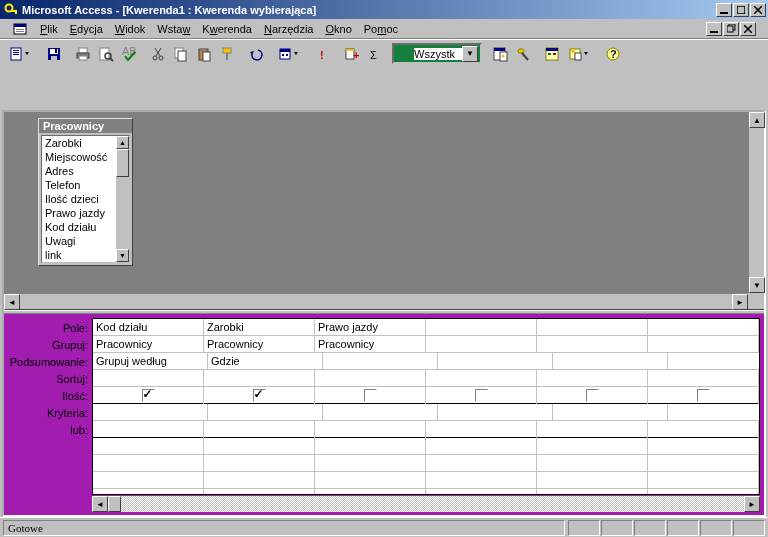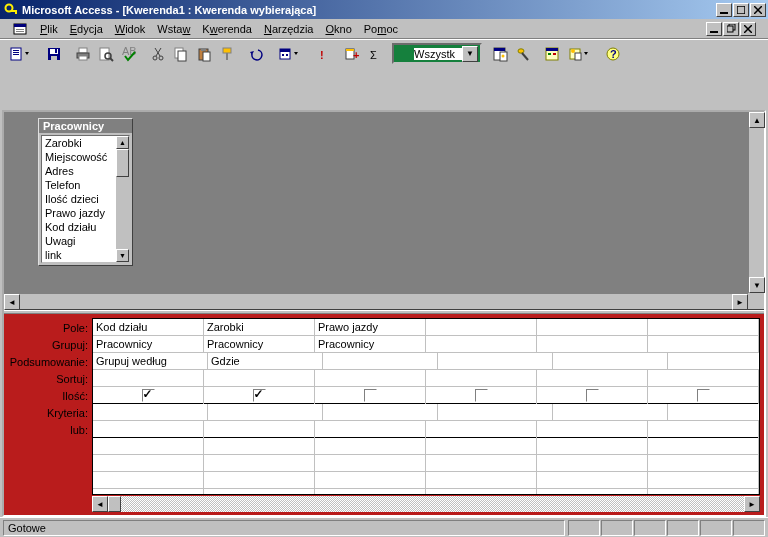--- a/index.html
+++ b/index.html
@@ -43,21 +43,21 @@
 .table-box .tb-body { background: #fff; border: 1px inset #c0c0c0; margin: 2px; position: relative; height: 128px; }
 .table-box .tb-list { position: absolute; left: 0; top: 0; right: 13px; bottom: 0; overflow: hidden; }
 .table-box .tb-list div { padding: 0 3px; height: 14px; line-height: 14px; white-space: nowrap; overflow: hidden; }
 .table-box .tb-scroll { position: absolute; right: 0; top: 0; bottom: 0; width: 13px; background: #c0c0c0; }
 .table-box .tb-scroll .sbtn { width: 13px; height: 13px; background: #c0c0c0; border: 1px solid; border-color: #fff #404040 #404040 #fff; display:flex; align-items:center; justify-content:center; font-size:7px; position: absolute; }
 .table-box .tb-scroll .thumb { position: absolute; top: 13px; left: 0; width: 13px; height: 28px; background: #c0c0c0; border: 1px solid; border-color: #fff #404040 #404040 #fff; }
 
 .splitter { height: 4px; background: #c0c0c0; border-top: 1px solid #fff; border-bottom: 1px solid #808080; }
 
 
-.lower-pane { flex: 1; background: #b91c1c; position: relative; overflow: hidden; }
+.lower-pane { flex: 1; background: #a21caf; position: relative; overflow: hidden; }
 .grid-wrap { position: absolute; top: 4px; left: 4px; right: 4px; bottom: 20px; display: flex; }
 .row-labels { width: 84px; text-align: right; padding-top: 2px; }
 .row-labels div { height: 17px; line-height: 17px; padding-right: 4px; color: #000; white-space: nowrap; }
 .grid { flex: 1; border: 1px solid #000; background: #fff; overflow: hidden; position: relative; }
 .grid-row { display: flex; border-bottom: 1px solid #c0c0c0; height: 17px; }
 .grid-row:nth-child(5) { border-bottom: 1px solid #000; }
 .grid-row:nth-child(7) { border-bottom: 1px solid #000; }
 .grid-row.dim { border-bottom: 1px solid #c0c0c0; }
 .grid-cell { width: 115px; border-right: 1px solid #c0c0c0; padding: 1px 3px; height: 17px; line-height: 14px; white-space: nowrap; overflow: hidden; }
 .chk { display: inline-block; width: 13px; height: 13px; border: 1px solid; border-color: #808080 #fff #fff #808080; background: #fff; margin: 1px auto; position: relative; }
@@ -65,21 +65,21 @@
 .center { text-align: center; }
 
 .lower-scroll-h { position: absolute; left: 88px; right: 4px; bottom: 3px; height: 16px; background: #dfdfdf; }
 .lower-scroll-h .sbtn { width: 16px; height: 16px; background: #c0c0c0; border: 1px solid; border-color: #fff #404040 #404040 #fff; display:flex; align-items:center; justify-content:center; font-size:8px; position: absolute; }
 .lower-scroll-h .sbtn.l { left: 0; } .lower-scroll-h .sbtn.r { right: 0; }
 .lower-scroll-h .track { position: absolute; left: 16px; right: 16px; top: 0; bottom: 0; background: repeating-conic-gradient(#c0c0c0 0% 25%, #fff 0% 50%) 0 0/2px 2px; }
 .lower-scroll-h .thumb { position: absolute; left: 16px; top: 0; width: 13px; height: 16px; background: #c0c0c0; border: 1px solid; border-color: #fff #404040 #404040 #fff; }
 
 
 .statusbar { position: absolute; left: 0; right: 0; bottom: 0; height: 20px; background: #c0c0c0; border-top: 1px solid #fff; display: flex; align-items: center; padding: 0 3px; }
-.statusbar .cell { border: 1px solid; border-color: #808080 #fff #fff #808080; height: 16px; padding: 0 4px; line-height: 14px; }
+.statusbar .cell { border: 1px solid; border-color: #808080 #fff #fff #808080; height: 16px; padding: 0 4px; line-height: 14px; font-family: Liberation Serif, serif; }
 .statusbar .main { flex: 1; margin-right: 2px; }
 .statusbar .small { width: 32px; margin-left: 1px; }
 
 svg { display: block; }
 </style>
 </head>
 <body>
 
 <div class="titlebar">
   <span class="key-icon">

